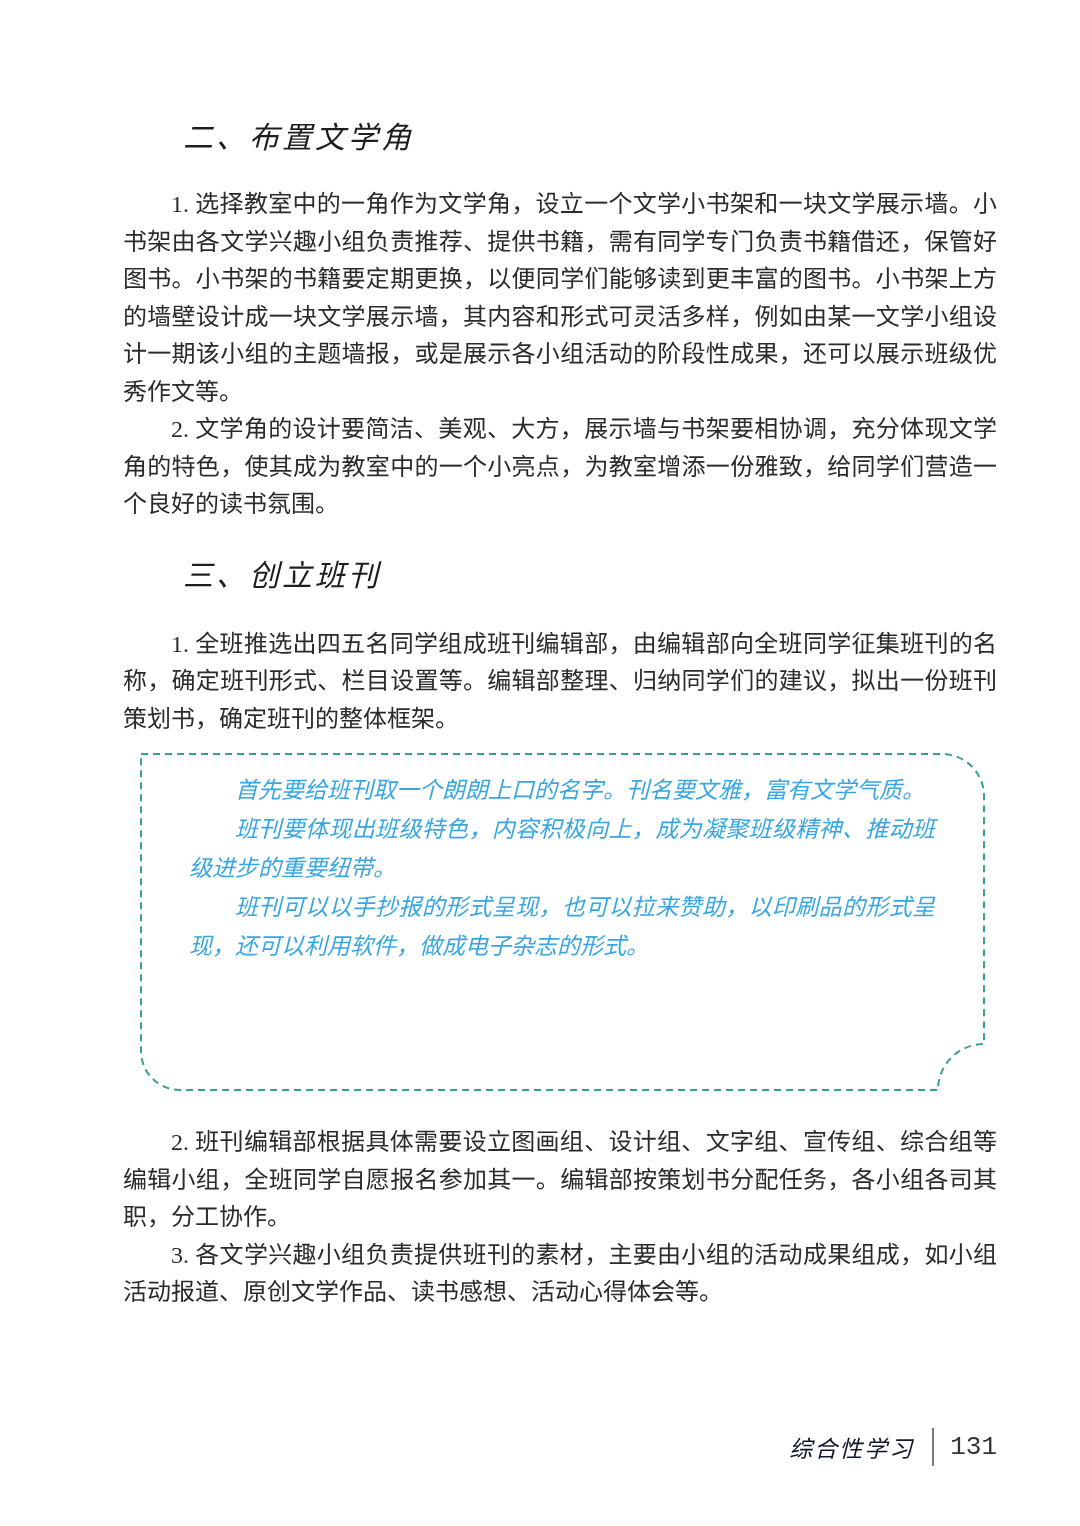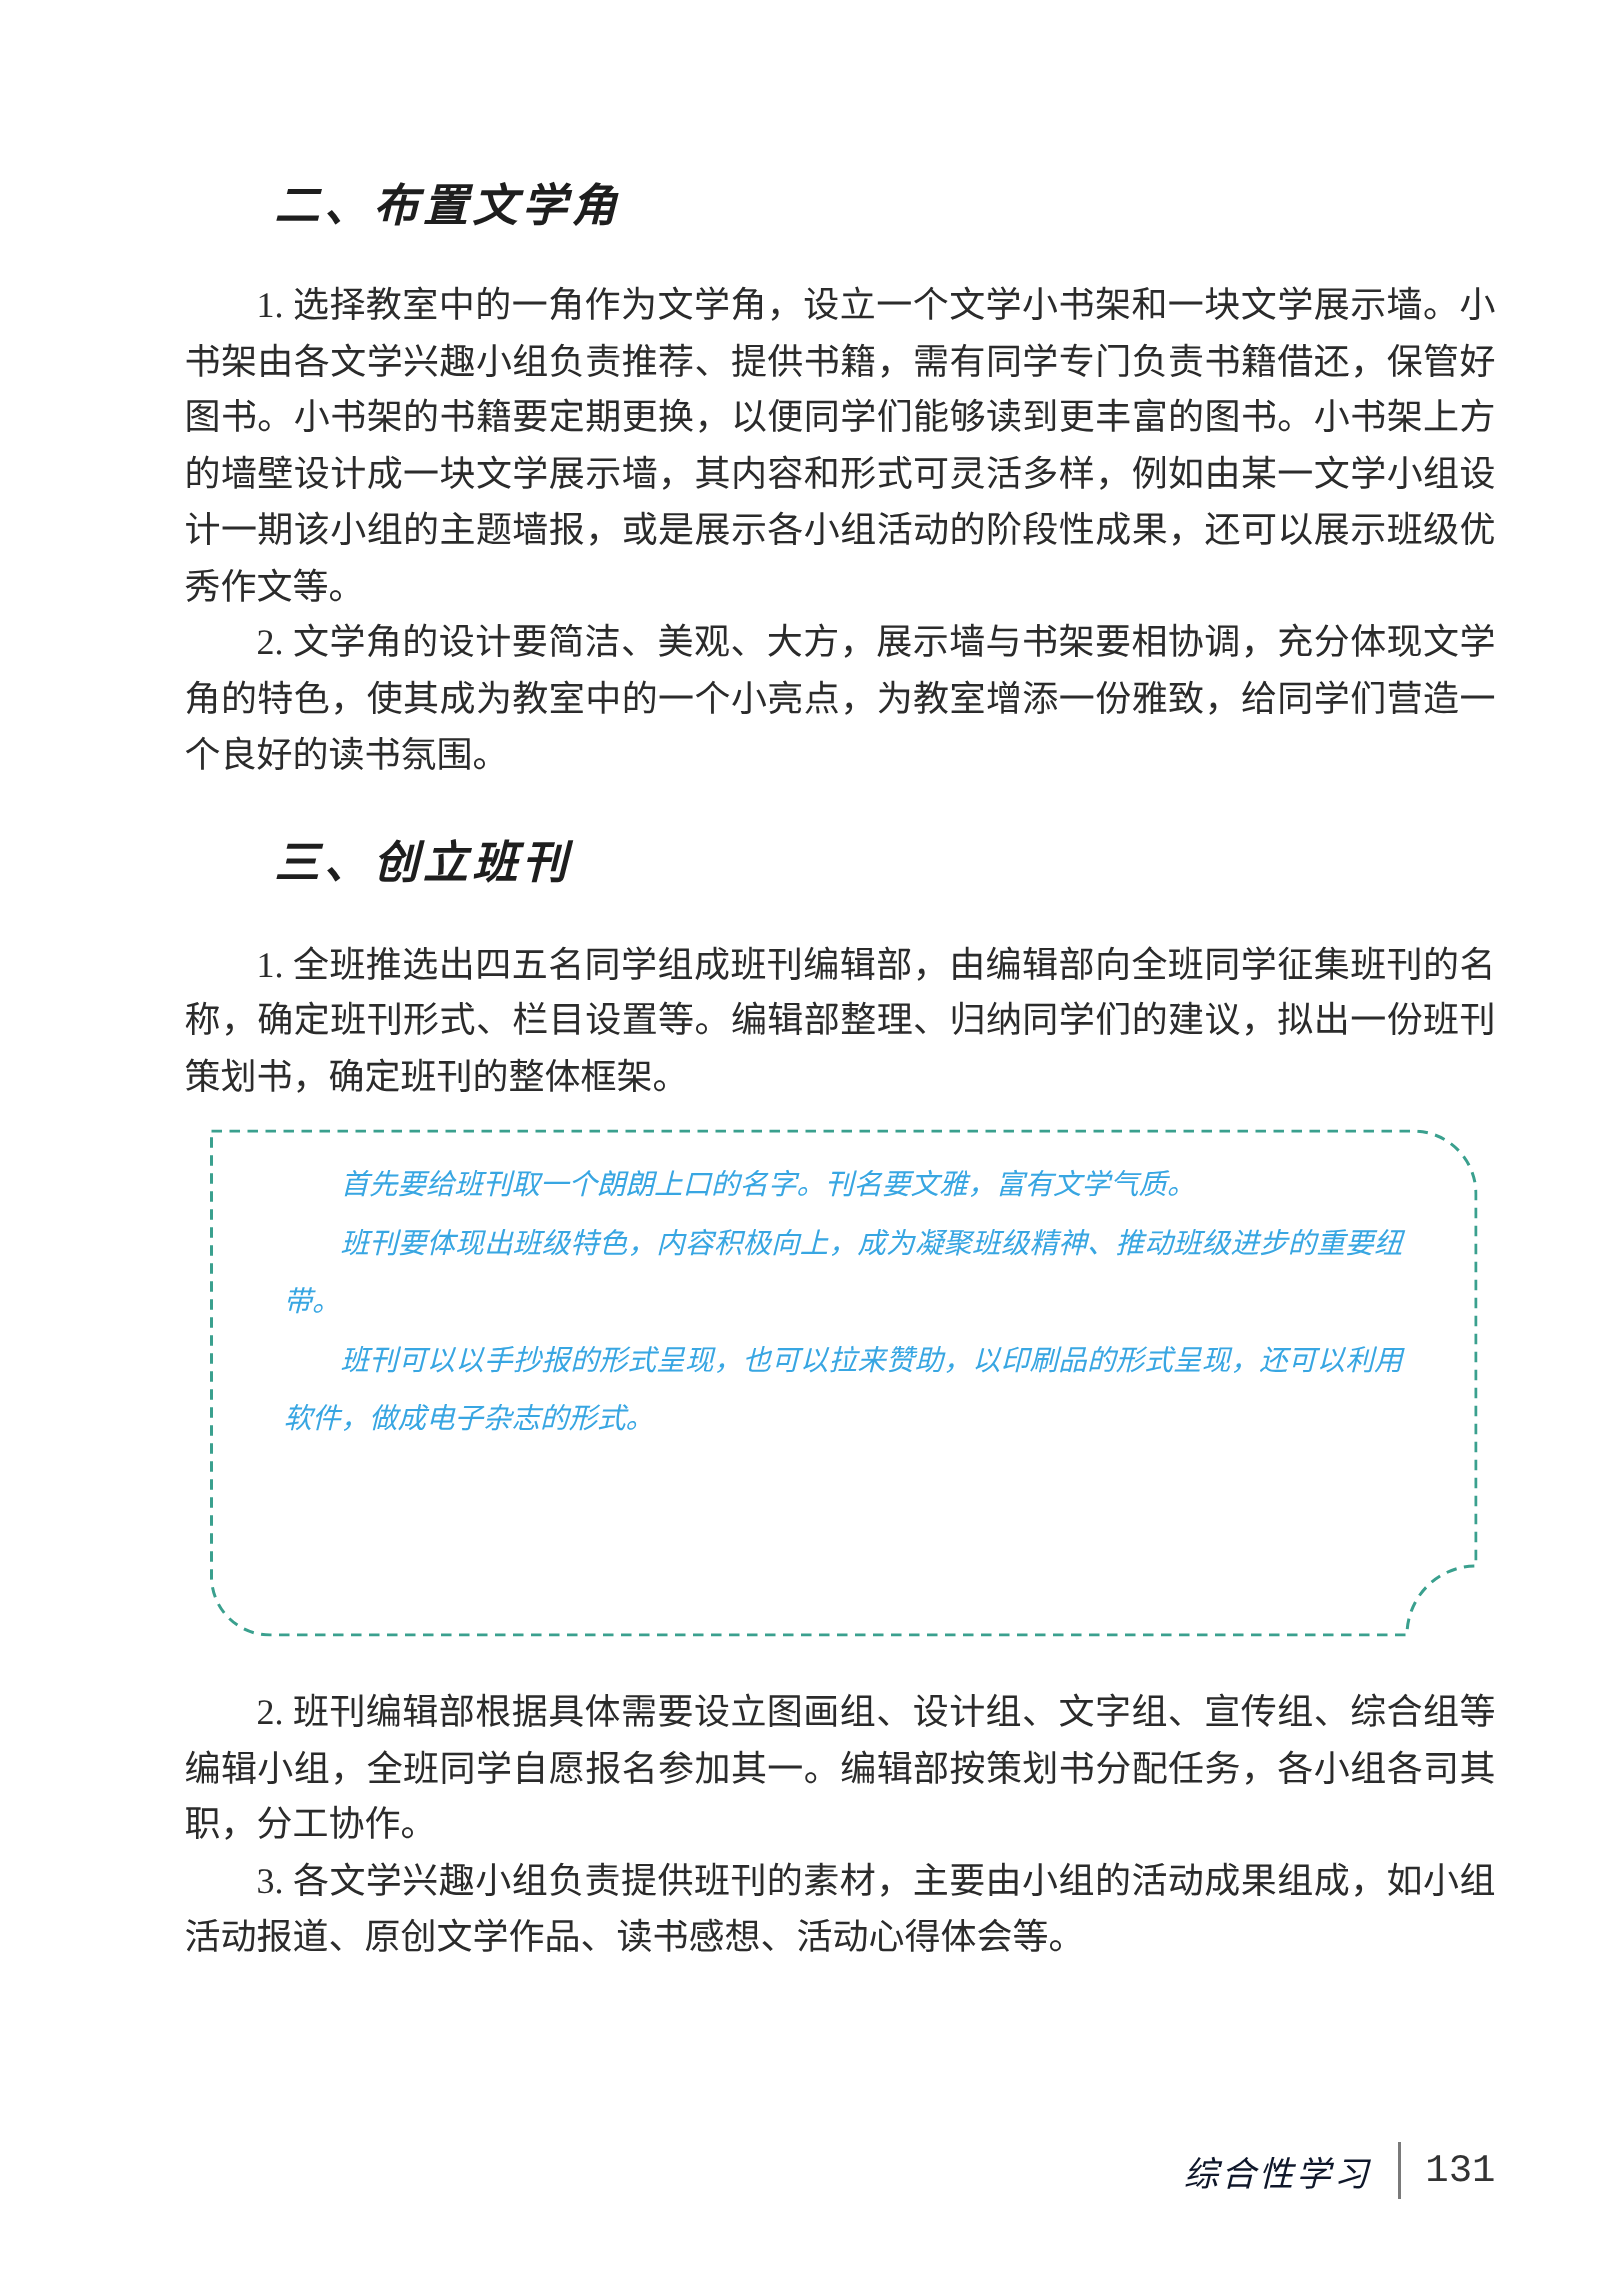--- a/index.html
+++ b/index.html
@@ -15,21 +15,21 @@
   }
   .content {
     position: absolute;
     left: 123px;
     top: 118px;
     width: 874px;
   }
   h2.section-heading {
     font-size: 30px;
     line-height: 40px;
-    font-weight: 700;
+    font-weight: 400;
     font-style: italic;           
     letter-spacing: 3px;
     color: #1e1e1e;
     margin: 0;
     text-indent: 60px;
   }
   h2.h-first { margin-bottom: 28px; }
   h2.h-second { margin-top: 32px; margin-bottom: 30px; }
   p.body-para {
     font-size: 24px;
@@ -49,21 +49,21 @@
   }
   .tip-border-svg {
     position: absolute;
     inset: 0;
     width: 100%;
     height: 100%;
     pointer-events: none;
   }
   p.tip-para {
     position: relative;
-    font-size: 19px;
+    font-size: 23px;
     line-height: 39px;
     margin: 0;
     text-align: justify;
     text-indent: 2em;
     font-style: italic;           
     font-weight: 500;
   }
   .page-footer {
     position: absolute;
     top: 1428px;

